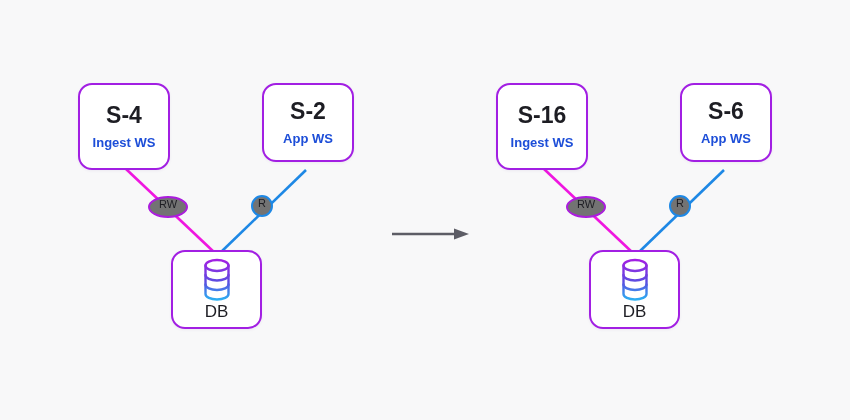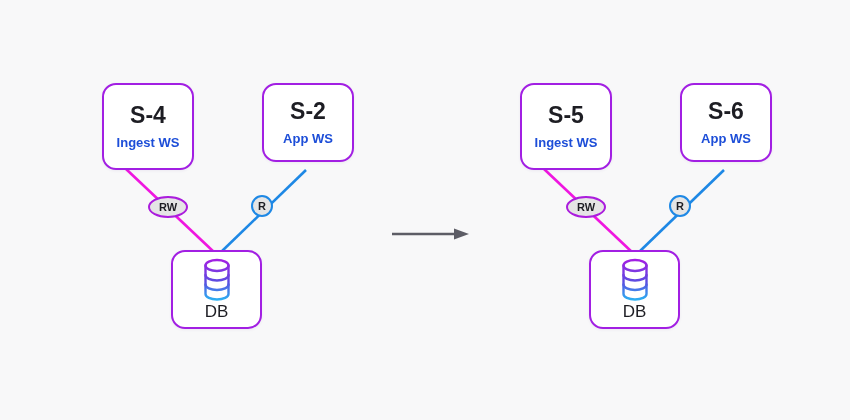--- a/index.html
+++ b/index.html
@@ -20,21 +20,21 @@
     position: absolute;
     background: #ffffff;
     border: 2.5px solid #a21fe3;
     border-radius: 14px;
     display: flex;
     flex-direction: column;
     align-items: center;
     justify-content: center;
     box-shadow: 0 1px 3px rgba(90, 40, 140, 0.07);
   }
-  .node-ingest { left: 0;     top: 0;     width: 92px; height: 87px; margin-left: 24px; }
+  .node-ingest { left: 0;     top: 0;     width: 92px; height: 87px; }
   .node-app    { left: 184px; top: 0;     width: 92px; height: 79px; }
   .node-db     { left: 93px;  top: 167px; width: 91px; height: 79px; }
 
   .node-title {
     font-size: 23px;
     font-weight: 700;
     color: #1d1d23;
     line-height: 1;
   }
   .node-sub {
@@ -47,25 +47,24 @@
   .db-label {
     font-size: 17px;
     font-weight: 500;
     color: #1d1d23;
     margin-top: 1px;
     line-height: 1.1;
   }
 
   .badge {
     position: absolute;
-    background: #e5e5e5;
+    background: #737373;
     display: flex;
-    align-items: center;
     justify-content: center;
-    font-weight: 700;
+    font-weight: 400;
     font-size: 11px;
     color: #1d1d23;
     border-radius: 50%;
   }
   .badge-rw { left: 70px;  top: 113px; width: 40px; height: 22px; border: 2px solid #ab1ddd; }
   .badge-r  { left: 173px; top: 112px; width: 22px; height: 22px; border: 2px solid #1e88e5; }
 
   .transition-arrow { position: absolute; left: 391px; top: 226px; }
 </style>
 </head>
@@ -119,21 +118,21 @@
   <polygon points="63,2.5 78,8 63,13.5" fill="#5d5d66"></polygon>
 </svg>
 
 <div class="diagram" id="diagram-after">
   <svg class="edges" width="277" height="247" viewBox="0 0 277 247">
     <line x1="48" y1="86" x2="137" y2="170" stroke-width="2.6" stroke="#ef16e0"></line>
     <line x1="228" y1="87" x2="142" y2="170" stroke-width="2.6" stroke="#1e88e5"></line>
   </svg>
 
   <div class="node node-ingest">
-    <div class="node-title">S-5</div>
+    <div class="node-title">S-16</div>
     <div class="node-sub">Ingest WS</div>
   </div>
 
   <div class="node node-app">
     <div class="node-title">S-6</div>
     <div class="node-sub">App WS</div>
   </div>
 
   <div class="node node-db">
     <svg width="32" height="44" viewBox="0 0 32 44">

